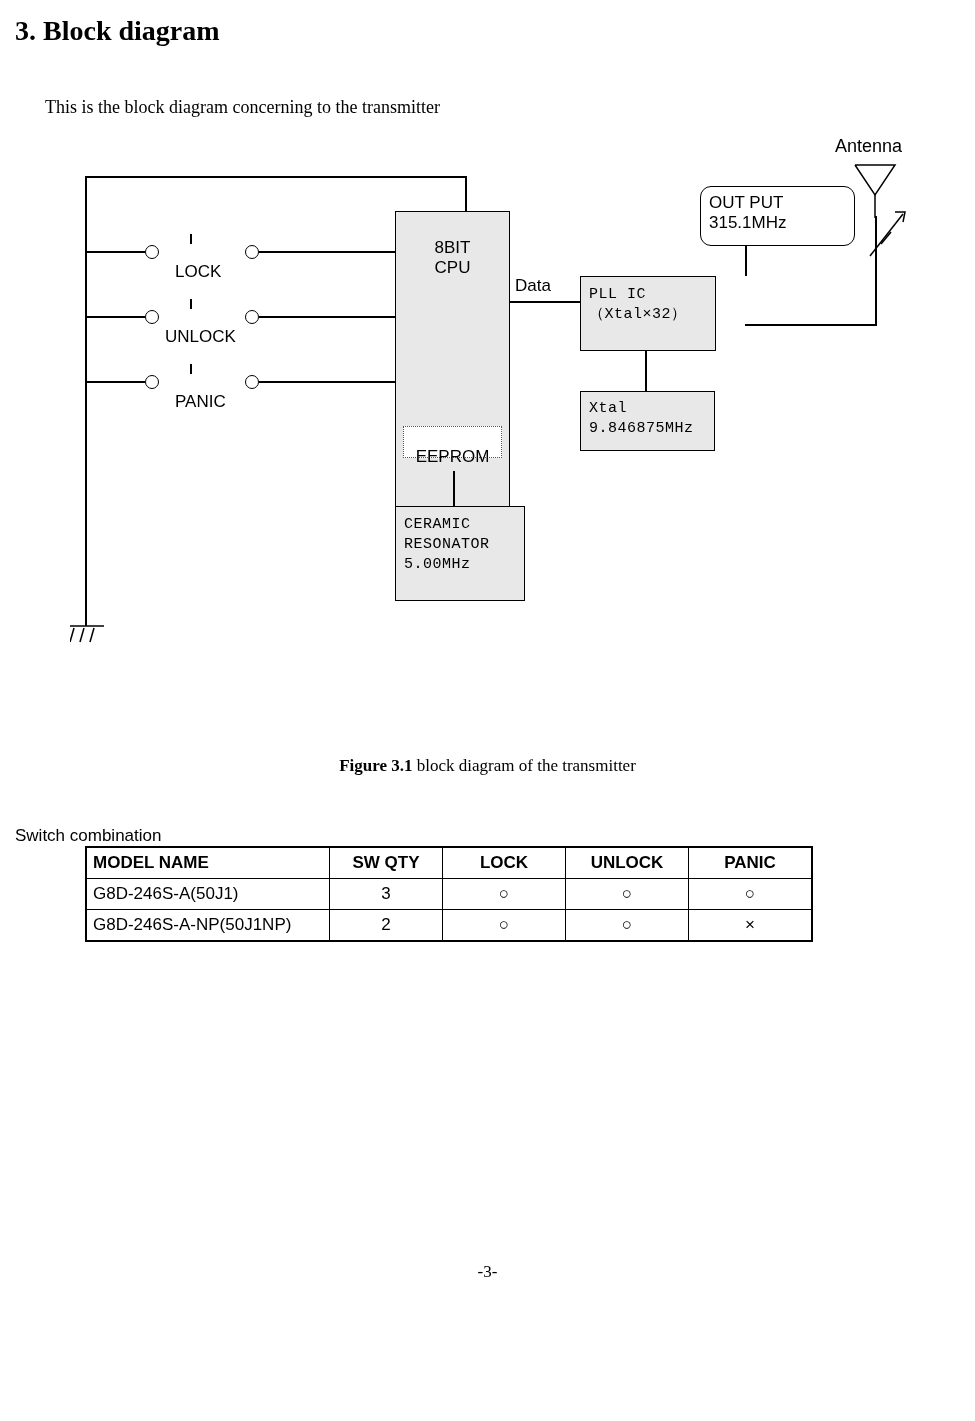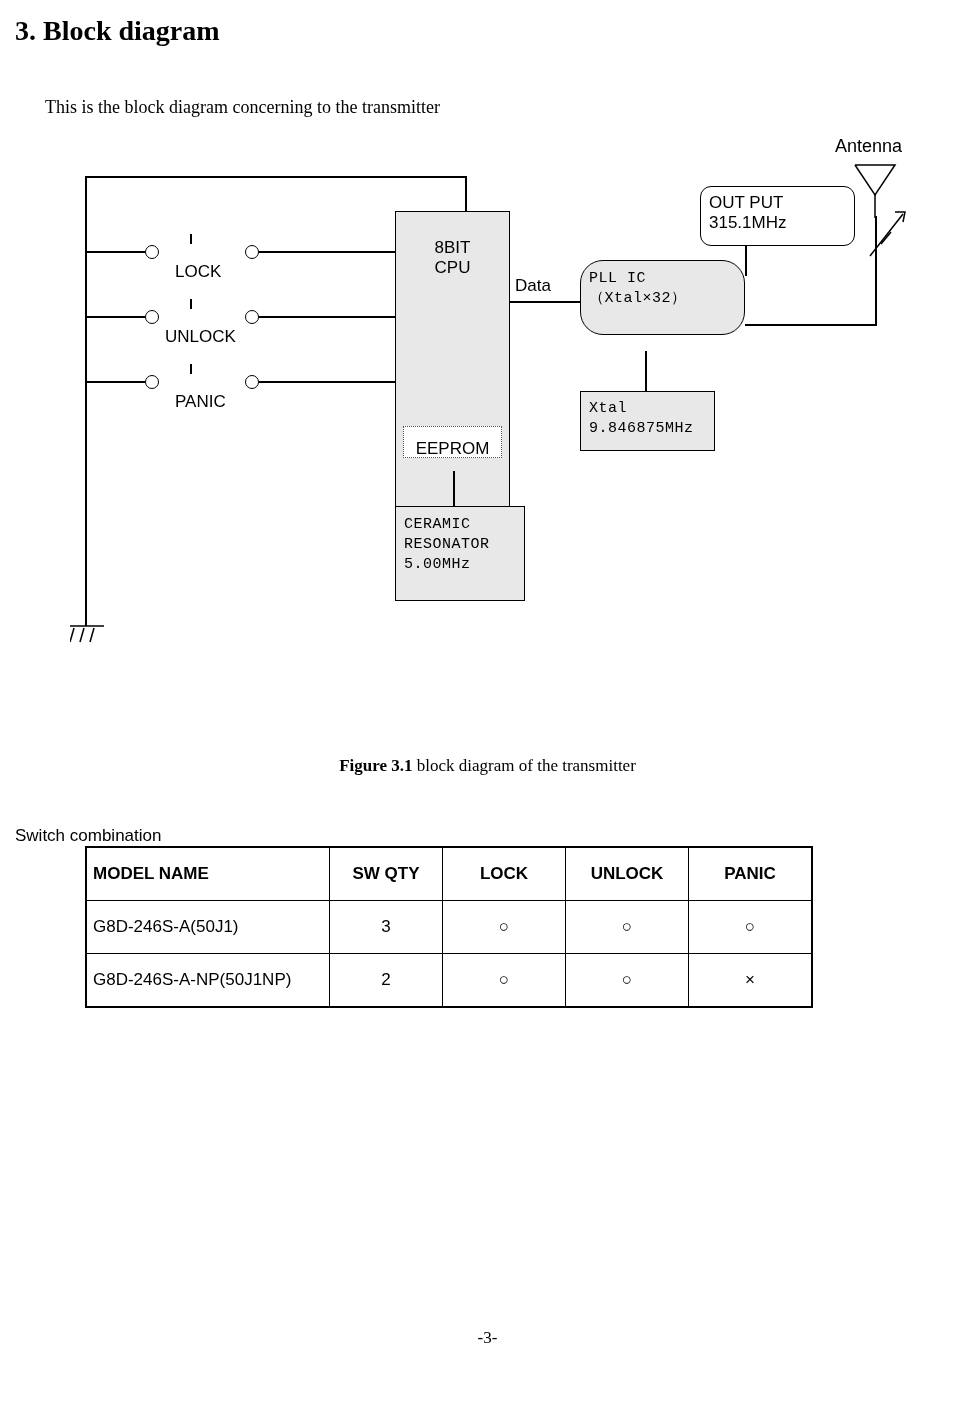--- a/index.html
+++ b/index.html
@@ -60,37 +60,37 @@
     }
     .table-title { font-family: Arial, sans-serif; font-size: 17px; margin-left: 0; }
     table {
       border-collapse: collapse;
       margin-left: 70px;
       font-family: Arial, sans-serif;
       font-size: 17px;
     }
     th, td {
       border: 1px solid #000;
-      padding: 14px 6px;
+      padding: 3px 6px;
       height: 24px;
     }
     table { border: 2px solid #000; }
     .c1 { width: 230px; text-align: left; }
     .c2 { width: 100px; text-align: center; }
     .c3, .c4, .c5 { width: 110px; text-align: center; }
     .pagenum { text-align: center; font-size: 17px; margin-top: 320px; }
     .eeprom-box {
       position: absolute;
       border: 1px dotted #555;
       background: #fff;
       font-family: Arial, sans-serif;
       font-size: 17px;
       text-align: center;
       box-sizing: border-box;
-      padding-top: 12px;
+      padding-top: 20px;
     }
   </style>
 </head>
 <body>
 
 <h2 class="section-title">
   <span class="section-num">3.</span>
   <span>Block diagram</span>
 </h2>
 
@@ -148,21 +148,21 @@
       <span>CPU</span>
     </div>
   </div>
   <div class="eeprom-box" style="left:358px; top:290px; width:99px; height:32px;">EEPROM</div>
 
   <div class="line vline" style="left:420px; top:40px; height:35px;"></div>
 
   <div class="line hline" style="left:465px; top:165px; width:70px;"></div>
   <div class="label" style="left:470px; top:140px;text-align:center;">Data</div>
 
-  <div class="box" style="left:535px; top:124px; width:165px; height:75px;border-radius:23px;">
+  <div class="box" style="left:535px; top:140px; width:136px; height:75px;">
     <span class="sm">PLL IC</span><br>
     <span class="sm">（Xtal×32）</span>
   </div>
 
   <div class="line vline" style="left:700px; top:80px; height:60px;"></div>
 
   <div class="box white" style="left:655px; top:50px; width:155px; height:60px;">
     <span>OUT PUT</span><br>
     <span>315.1MHz</span>
   </div>

